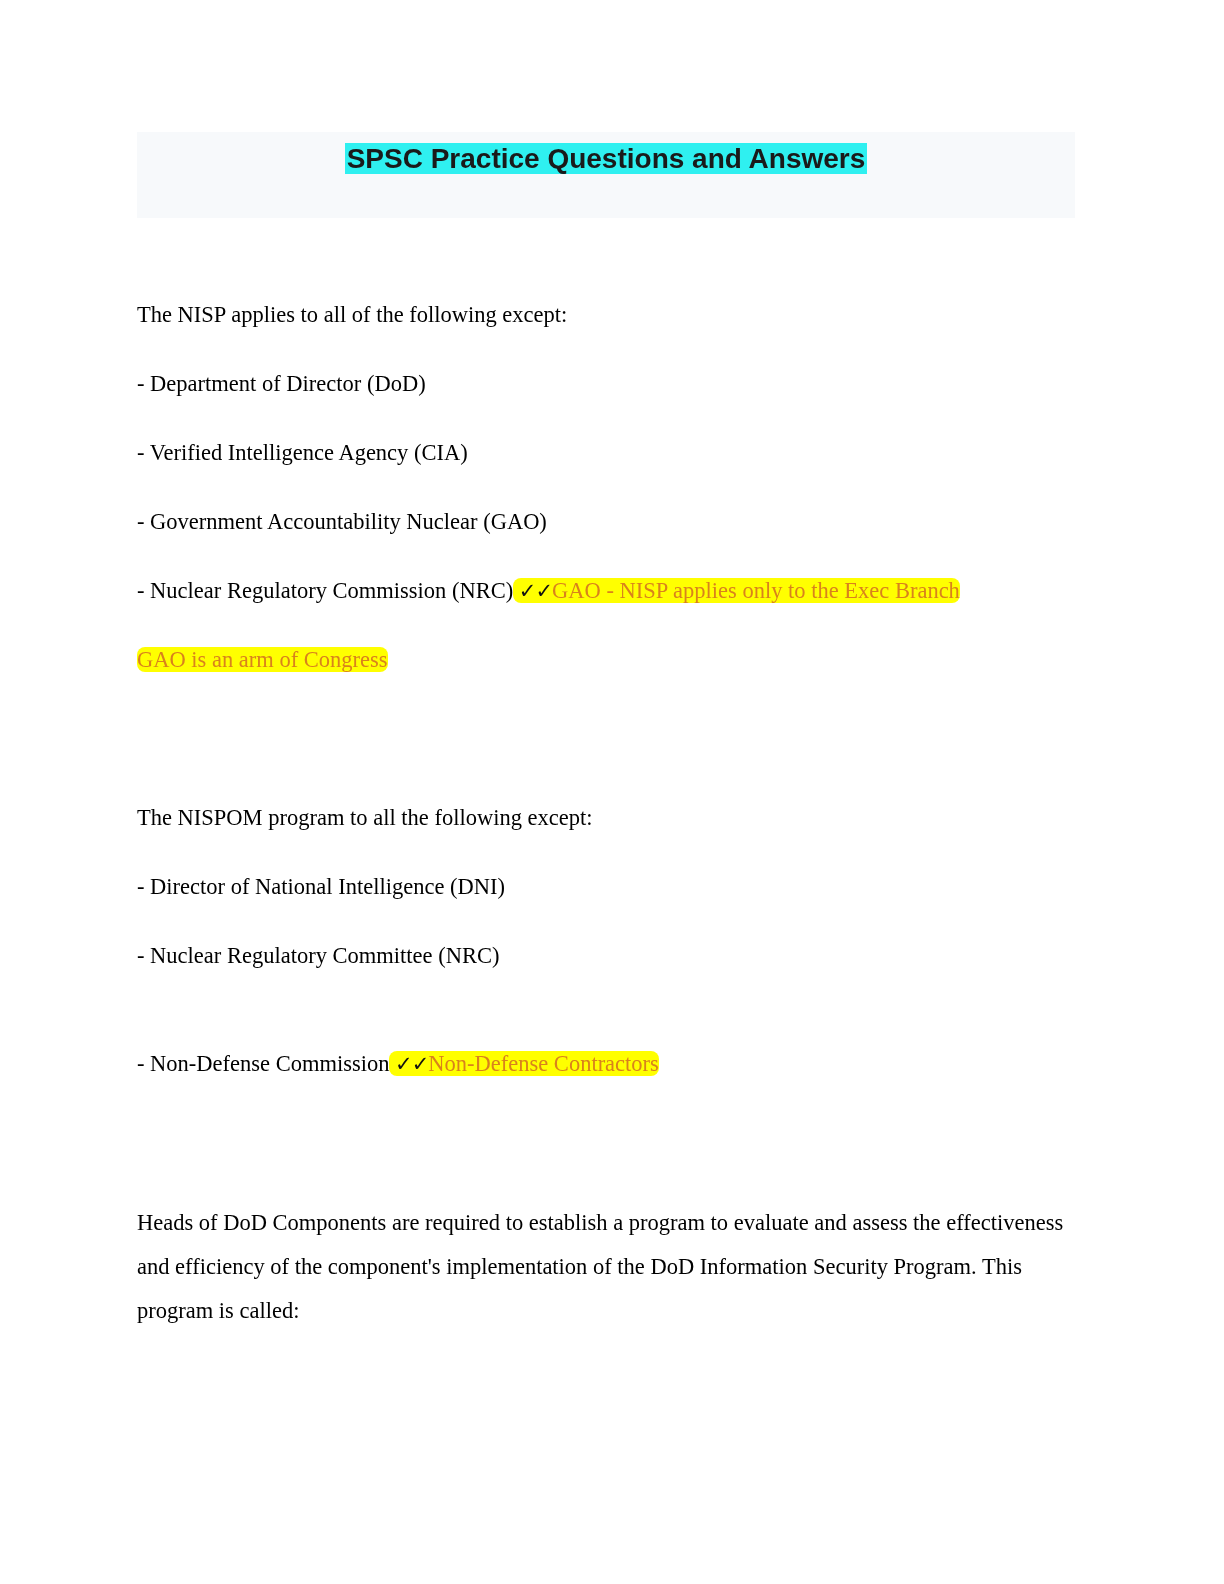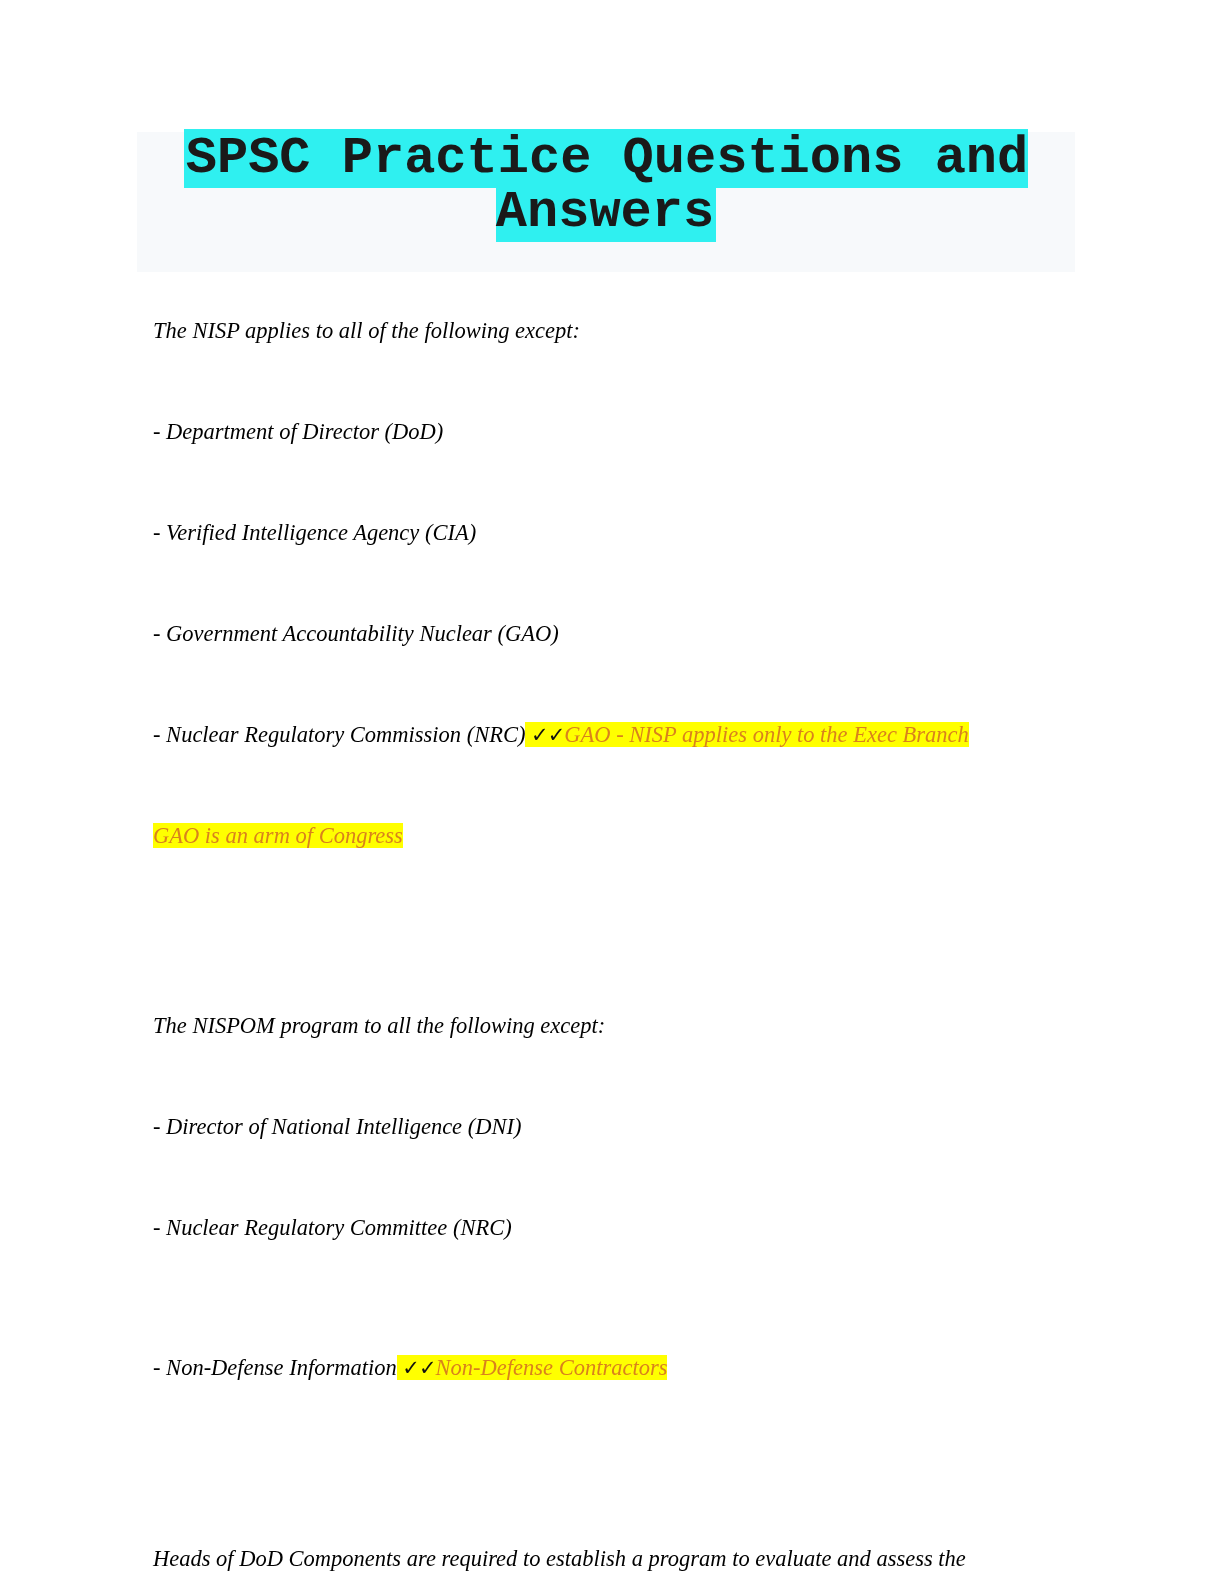--- a/index.html
+++ b/index.html
@@ -26,49 +26,49 @@
   .title-block {
     position: absolute;
     left: 137px;
     top: 132px;
     width: 938px;
     background: #f7f9fb;
     padding-bottom: 32px;
   }
   .title-line {
     text-align: center;
-    font-family: Liberation Mono, monospace;
+    font-family: Liberation Sans, sans-serif;
     font-weight: bold;
-    font-size: 52px;
+    font-size: 28px;
     line-height: 54px;
     color: #1a1a1a;
   }
   .title-line span.hl {
     background: #2ff0f0;
     padding: 0 2px;
   }
   .content {
     position: absolute;
     left: 137px;
     top: 300px;
     width: 960px;
   }
   p.doc {
-    margin: 16px;
+    margin: 0;
     font-size: 22.5px;
     line-height: 30px;
     color: #000000;
     font-family: "Liberation Serif", serif;
-    font-style: italic;
   }
   .gap-s { height: 39px; }
   .gap-l { height: 122px; }
   .gap-xl { height: 128px; }
   .hl-yellow {
     background: #ffff00;
+    border-radius: 8px;
   }
   .ans-text {
     color: #d9821c;
   }
   .check {
     color: #111111;
     font-weight: bold;
     letter-spacing: -1px;
     font-family: "DejaVu Sans", sans-serif;
     font-size: 21px;
@@ -105,21 +105,21 @@
     <div class="gap-xl"></div>
 
     <div>
       <p class="doc">The NISPOM program to all the following except:</p>
       <div class="gap-s"></div>
       <p class="doc">- Director of National Intelligence (DNI)</p>
       <div class="gap-s"></div>
       <p class="doc">- Nuclear Regulatory Committee (NRC)</p>
       <div class="gap-s"></div>
       <div class="gap-s"></div>
-      <p class="doc"><span>- Non-Defense Information</span><span class="hl-yellow"> <span class="check">✓✓</span><span class="ans-text">Non-Defense Contractors</span></span></p>
+      <p class="doc"><span>- Non-Defense Commission</span><span class="hl-yellow"> <span class="check">✓✓</span><span class="ans-text">Non-Defense Contractors</span></span></p>
     </div>
 
     <div class="gap-l"></div>
 
     <div class="multi">
       <p class="doc">Heads of DoD Components are required to establish a program to evaluate and assess the effectiveness and efficiency of the component's implementation of the DoD Information Security Program. This program is called:</p>
     </div>
 
   </div>
 </div>

